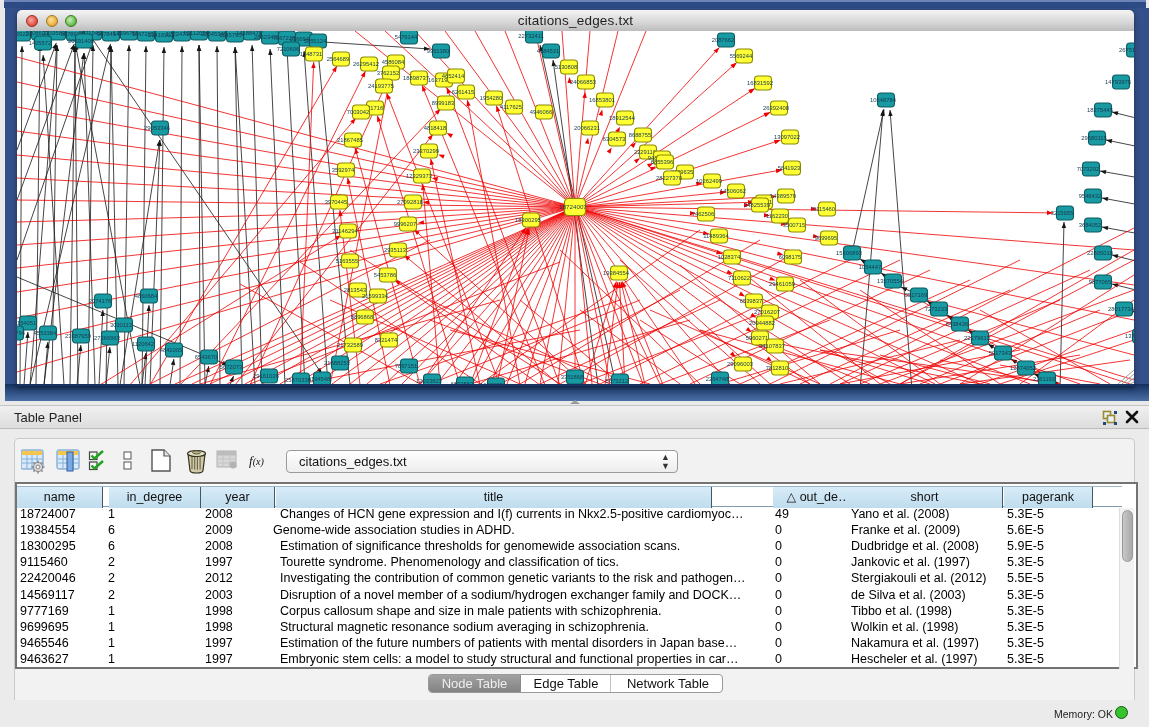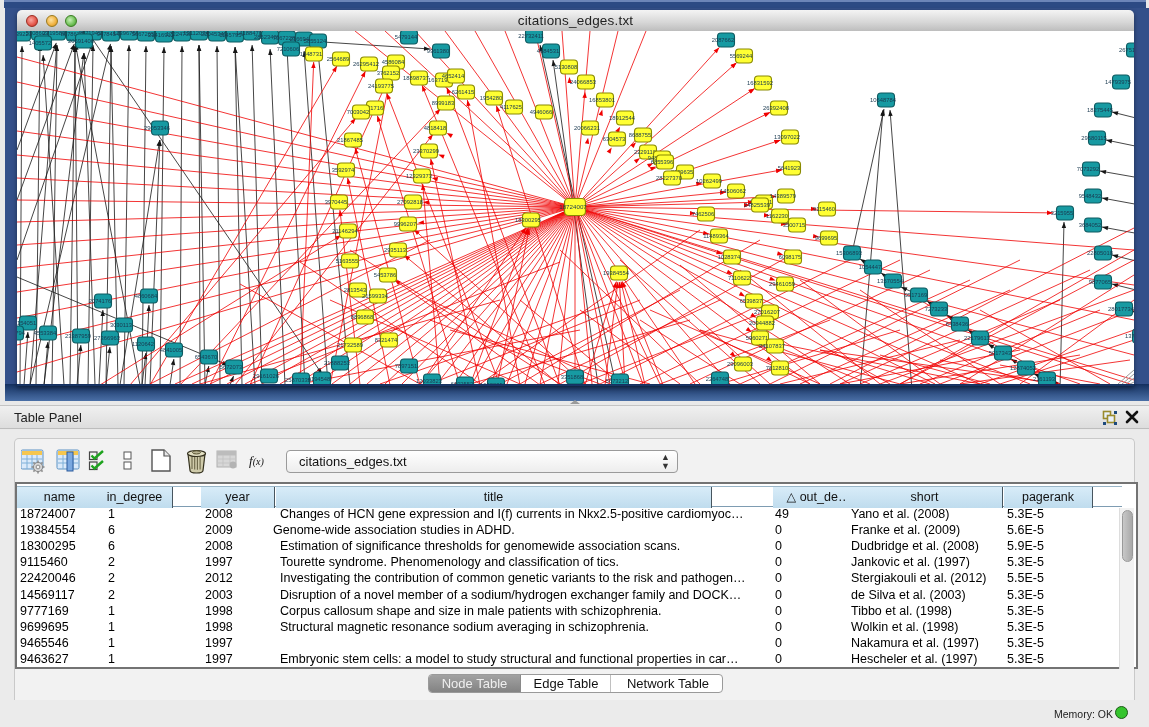--- a/index.html
+++ b/index.html
@@ -831,21 +831,21 @@
       <path d="M0 8h19M0 12h19M6 4v12M13 4v12" stroke="#b5b5b5"></path>
       <circle cx="16" cy="14" r="3.4" fill="#9f9f9f"></circle>
     </g>
 
   <text x="228" y="16" font-size="13" font-style="italic" font-family="Liberation Serif,serif" fill="#111">f<tspan font-size="10">(x)</tspan></text>
 </svg>
 <div class="abs" id="combo">citations_edges.txt<div class="arr">▲<br>▼</div></div>
 <div class="abs" id="tbl">
   <div id="thead">
     <div class="hcell" style="left:0;width:86px">name</div>
-    <div class="hcell" style="left:80px;width:76px">in_degree</div>
+    <div class="hcell" style="left:92px;width:92px">in_degree</div>
     <div class="hcell" style="left:184px;width:74px">year</div>
     <div class="hcell" style="left:259px;width:436px">title</div>
     <div class="hcell" style="left:756px;width:92px">△ out_de…</div>
     <div class="hcell" style="left:830px;width:156px">short</div>
     <div class="hcell" style="left:987px;width:89px">pagerank</div>
   </div>
   <div style="position:absolute;left:0;top:24px;width:1105px;height:161px;overflow:hidden">
   </div>
   <div id="vscroll">
       <div id="vthumb"></div>
@@ -921,20 +921,21 @@
       <span style="left:205px">1998</span>
 <span style="left:280px">Structural magnetic resonance sodium averaging in schizophrenia.</span>
       <span style="left:775px">0</span>
       <span style="left:851px">Wolkin et al. (1998)</span>
 <span style="left:1007px">5.3E-5</span>
     </div>
 <div class="trow" style="top:634.8px">
 <span style="left:20px">9465546</span>
       <span style="left:108px">1</span>
       <span style="left:205px">1997</span>
+<span style="left:280px">Estimation of the future numbers of patients with mental disorders in Japan base…</span>
       <span style="left:775px">0</span>
       <span style="left:851px">Nakamura et al. (1997)</span>
 <span style="left:1007px">5.3E-5</span>
     </div>
 <div class="trow" style="top:650.9px">
 <span style="left:20px">9463627</span>
       <span style="left:108px">1</span>
       <span style="left:205px">1997</span>
 <span style="left:280px">Embryonic stem cells: a model to study structural and functional properties in car…</span>
       <span style="left:775px">0</span>

